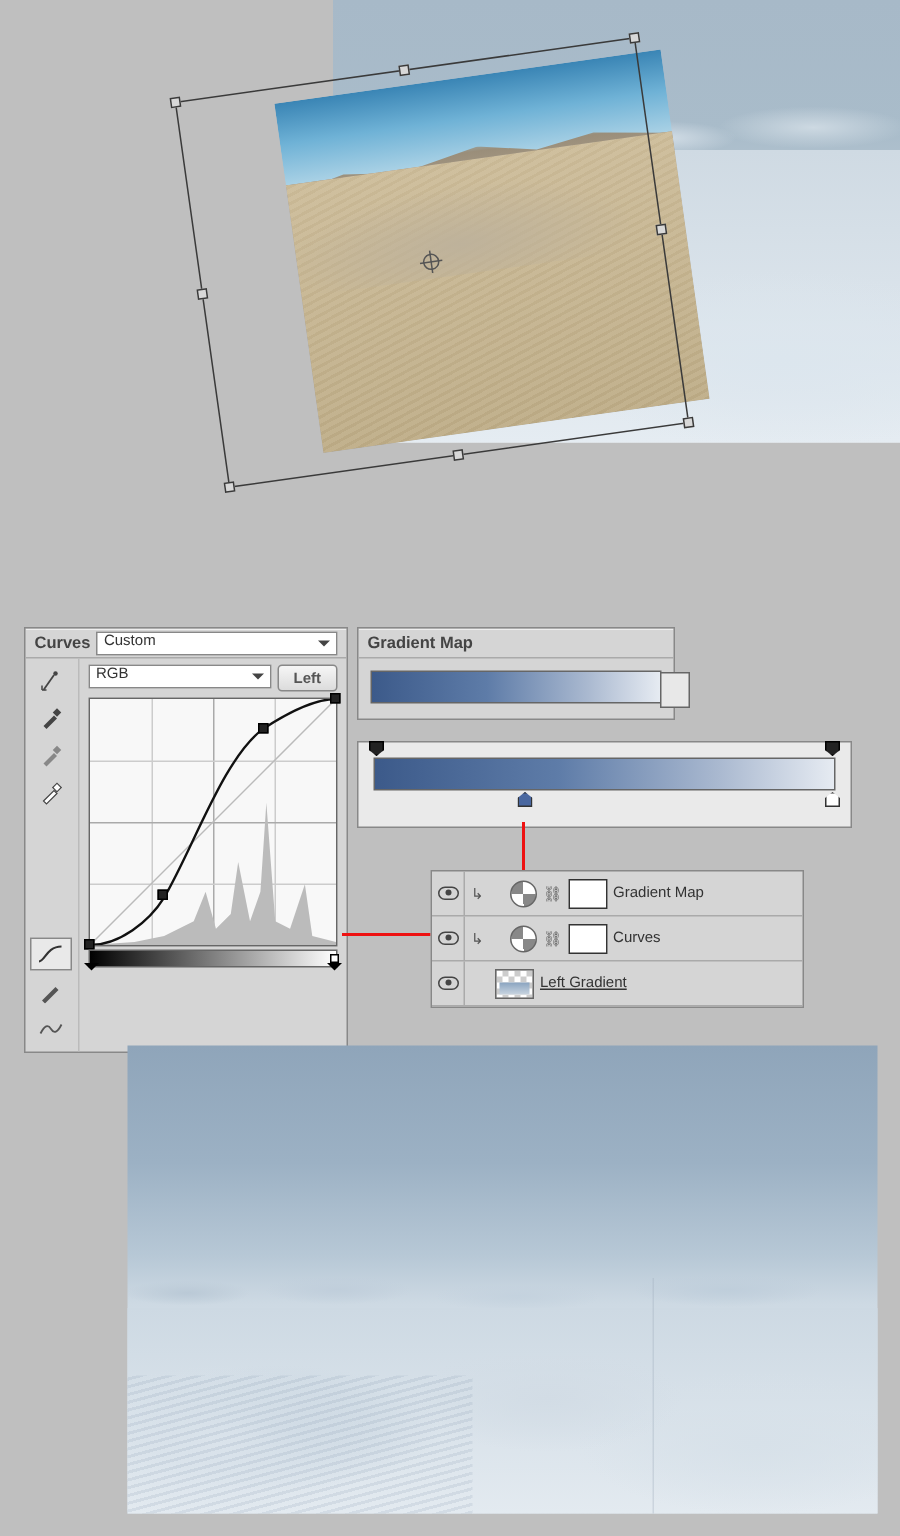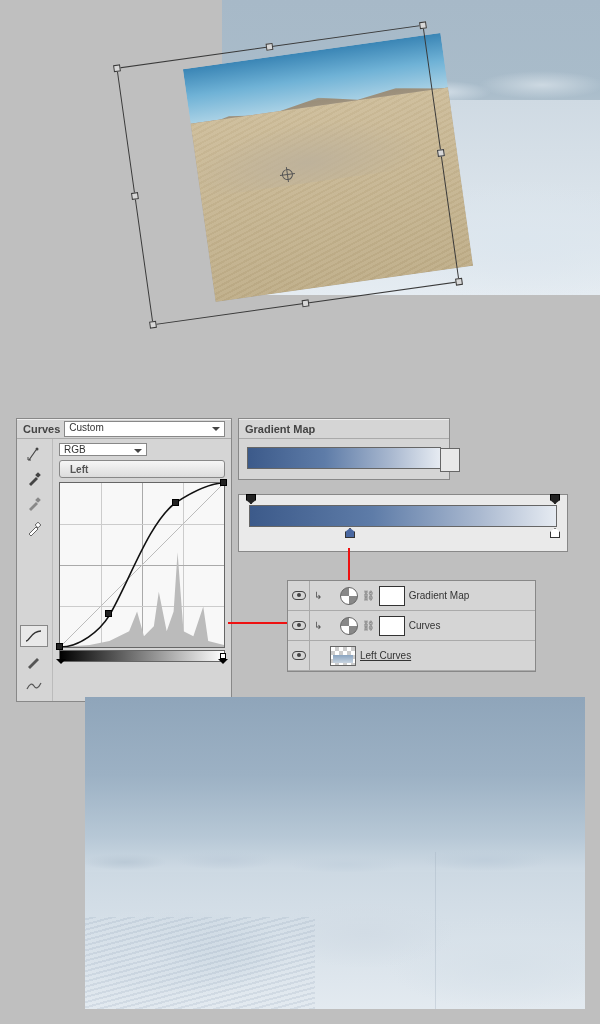--- a/index.html
+++ b/index.html
@@ -151,21 +151,21 @@
     border-right: 1px solid #bbb;
   }
   .tool-icon {
     width:28px; height:22px;
     border:1px solid transparent;
     display:flex; align-items:center; justify-content:center;
     color:#444;
   }
   .tool-icon.sel { background:#e9e9e9; border:1px solid #888; }
   .curves-main { flex:1; padding:4px 6px; }
-  .curves-row1 { display:flex; gap:4px; margin-bottom:4px;flex-direction:column; }
+  .curves-row1 { display:flex; gap:4px; margin-bottom:4px; }
   .rgb-dd { width:88px; }
   .auto-btn {
     height:18px; padding:0 10px;
     background: linear-gradient(#f6f6f6,#dcdcdc);
     border:1px solid #888; border-radius:3px;
     display:flex; align-items:center; font-size:10px;
     font-weight: bold; color:#555;
   }
   .curves-plot {
     width: 166px; height: 166px;
@@ -527,21 +527,21 @@
       <div class="mask-thumb"></div>
       <span class="layer-name">Curves</span>
     </div>
   </div>
   <div class="layer-row">
     <div class="eye-cell">
         <div class="eye-icon"></div>
       </div>
     <div class="layer-inner">
       <div class="tex-thumb"></div>
-      <span class="layer-name u">Left Curves</span>
+      <span class="layer-name u">Left Gradient</span>
     </div>
   </div>
 </div>
 
 <div class="result-img">
   <div class="result-sky"></div>
   <div class="result-mtn"></div>
   <div class="result-snow"></div>
   <div class="result-dune-shape"></div>
   <div class="result-dunes"></div>

